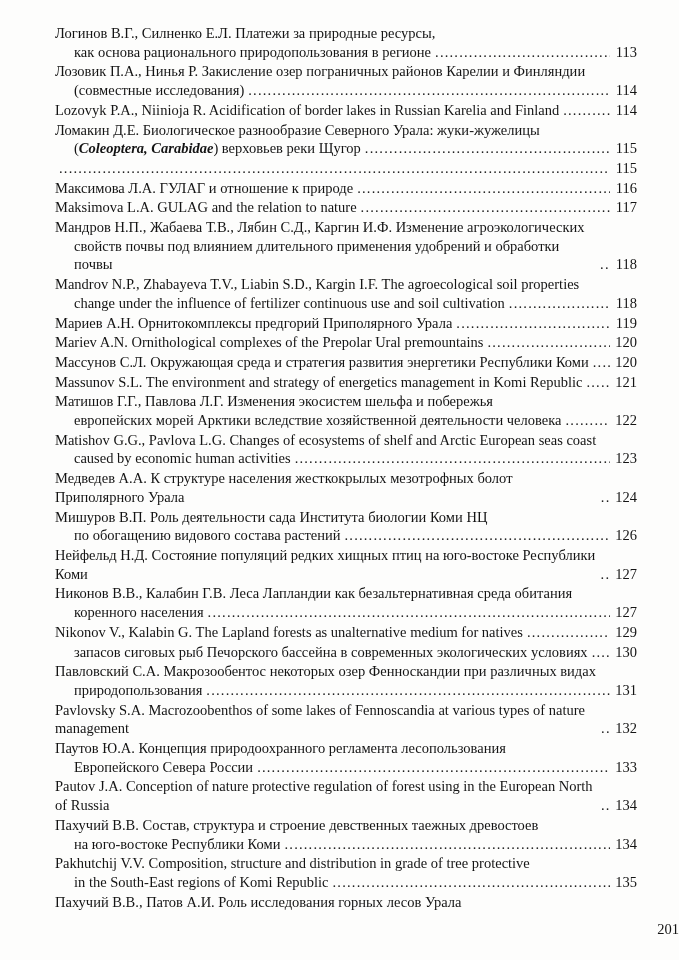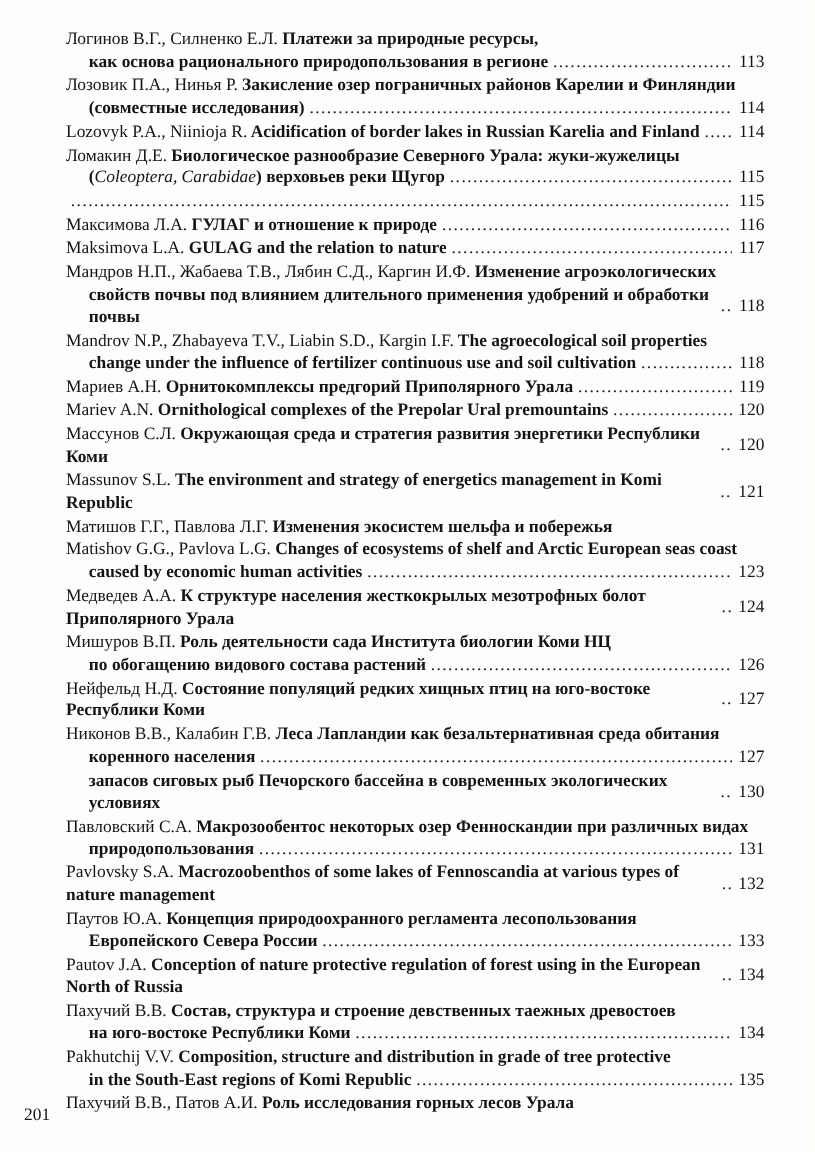--- a/index.html
+++ b/index.html
@@ -21,27 +21,27 @@
   }
   .toc-list { width: 100%; }
   .toc-entry { margin: 0 0 1px 0; }
   .line {
     font-size: 14.5px;
     line-height: 18.7px;
     white-space: nowrap;
   }
   .line.has-page {
     display: flex;
-    align-items: center;
+    align-items: flex-end;
   }
   .line.cont { padding-left: 19px; }
   .line-text { white-space: pre-wrap; flex: 0 1 auto; overflow: hidden; }
   .seg-b { font-weight: normal; }
-  .seg-i { font-style: italic; }
-  .seg-r { font-weight: bold; font-style: normal; }
+  .seg-i { font-style: italic; font-weight: bold; }
+  .seg-r { font-weight: normal; font-style: normal; }
   .dots {
     flex: 1 1 10px;
     min-width: 6px;
     overflow: hidden;
     white-space: nowrap;
     margin: 0 3px 0 4px;
     color: #1c1c1c;
     letter-spacing: 1.2px;
   }
   .dots::after {
@@ -50,21 +50,21 @@
   .pagenum {
     flex: 0 0 auto;
     text-align: right;
     min-width: 24px;
   }
   .page-footer {
     position: absolute;
     left: 0;
     right: 0;
     top: 921px;
-    text-align: left;
+    text-align: right;
     font-size: 14.5px;
     color: #141414;
     padding-left: 20px;
   }
 </style>
 </head>
 <body>
 
 <div class="page">
   <div class="toc-list">
@@ -158,20 +158,25 @@
       </div>
       <div class="toc-entry">
         <div class="line has-page">
           <span class="line-text"><span class="seg-b">Massunov S.L.</span><span class="seg-r"> The environment and strategy of energetics management in Komi Republic</span></span>
           <span class="dots"></span>
           <span class="pagenum">121</span>
         </div>
       </div>
       <div class="toc-entry">
         <div class="line"><span class="line-text"><span class="seg-b">Матишов Г.Г., Павлова Л.Г.</span><span class="seg-r"> Изменения экосистем шельфа и побережья</span></span></div>
+        <div class="line cont has-page">
+          <span class="line-text"><span class="seg-r">европейских морей Арктики вследствие хозяйственной деятельности человека</span></span>
+          <span class="dots"></span>
+          <span class="pagenum">122</span>
+        </div>
       </div>
       <div class="toc-entry">
         <div class="line"><span class="line-text"><span class="seg-b">Matishov G.G., Pavlova L.G.</span><span class="seg-r"> Changes of ecosystems of shelf and Arctic European seas coast</span></span></div>
         <div class="line cont has-page">
           <span class="line-text"><span class="seg-r">caused by economic human activities</span></span>
           <span class="dots"></span>
           <span class="pagenum">123</span>
         </div>
       </div>
       <div class="toc-entry">
@@ -195,20 +200,27 @@
           <span class="dots"></span>
           <span class="pagenum">127</span>
         </div>
       </div>
       <div class="toc-entry">
         <div class="line"><span class="line-text"><span class="seg-b">Никонов В.В., Калабин Г.В.</span><span class="seg-r"> Леса Лапландии как безальтернативная среда обитания</span></span></div>
         <div class="line cont has-page">
           <span class="line-text"><span class="seg-r">коренного населения</span></span>
           <span class="dots"></span>
           <span class="pagenum">127</span>
+        </div>
+      </div>
+      <div class="toc-entry">
+        <div class="line has-page">
+          <span class="line-text"><span class="seg-b">Nikonov V., Kalabin G.</span><span class="seg-r"> The Lapland forests as unalternative medium for natives</span></span>
+          <span class="dots"></span>
+          <span class="pagenum">129</span>
         </div>
       </div>
       <div class="toc-entry">
         <div class="line cont has-page">
           <span class="line-text"><span class="seg-r">запасов сиговых рыб Печорского бассейна в современных экологических условиях</span></span>
           <span class="dots"></span>
           <span class="pagenum">130</span>
         </div>
       </div>
       <div class="toc-entry">

